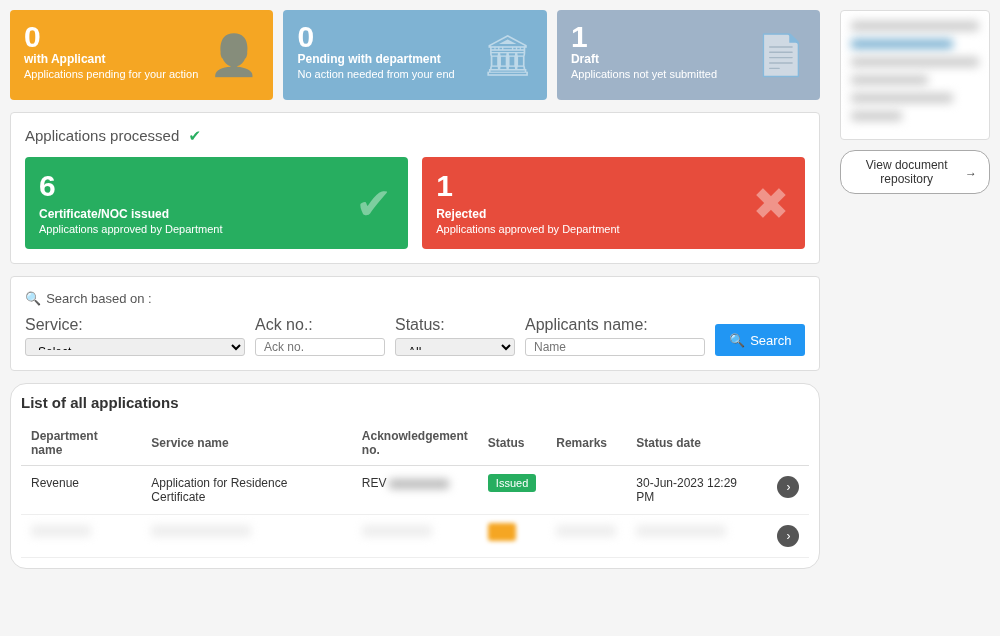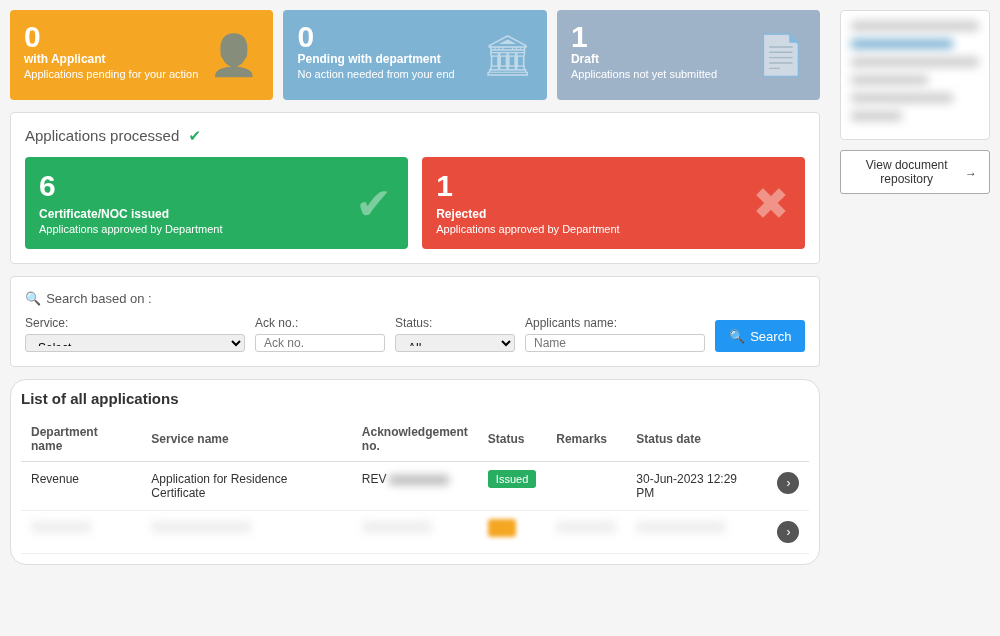--- a/index.html
+++ b/index.html
@@ -31,21 +31,21 @@
     .proc-card .proc-title { font-size: 12px; font-weight: bold; margin-top: 6px; }
     .proc-card .proc-desc { font-size: 11px; margin-top: 2px; }
     .proc-card .proc-icon { position: absolute; right: 16px; top: 50%; transform: translateY(-50%); font-size: 44px; opacity: 0.4; }
 
     
     .search-section { background: white; border: 1px solid #ddd; border-radius: 4px; padding: 14px; margin-bottom: 12px; }
     .search-label { font-size: 13px; color: #555; margin-bottom: 10px; display: flex; align-items: center; gap: 5px; }
     .search-icon-sm { color: #888; }
     .search-fields { display: flex; gap: 10px; align-items: flex-end; }
     .field-group { display: flex; flex-direction: column; gap: 4px; }
-    .field-group label { font-size: 12px; color: #555; }
+    .field-group label { font-size: 16px; color: #555; }
     .field-group select, .field-group input { border: 1px solid #ccc; border-radius: 3px; padding: 5px 8px; font-size: 12px; height: 18px; }
     .field-group.service { width: 220px; }
     .field-group.ack { width: 130px; justify-content: center; }
     .field-group.status { width: 120px; }
     .field-group.name { width: 180px; }
     .search-btn { background: #2196f3; color: white; border: none; border-radius: 3px; padding: 6px 14px; font-size: 13px; cursor: pointer; height: 32px; display: flex; align-items: center; gap: 5px; white-space: nowrap; }
 
     
     .table-section { background: white; border: 1px solid #ddd; border-radius: 16px; padding: 10px; }
     .table-title { font-size: 15px; font-weight: bold; color: #333; margin-bottom: 10px; }
@@ -54,21 +54,21 @@
     td { padding: 10px 10px; border-bottom: 1px solid #eee; vertical-align: top; }
     .badge-issued { background: #27ae60; color: white; padding: 3px 8px; border-radius: 3px; font-size: 11px; font-weight: normal; }
     .badge-orange { background: #f5a623; color: white; padding: 3px 8px; border-radius: 3px; font-size: 11px; font-weight: bold; }
     .action-btn { background: #555; color: white; border: none; border-radius: 50%; width: 22px; height: 22px; cursor: pointer; font-size: 12px; display: flex; align-items: center; justify-content: center; }
     .blurred { filter: blur(4px); color: #aaa; background: #eee; border-radius: 3px; display: inline-block; min-width: 60px; height: 12px; }
 
     
     .right-panel-inner { background: white; border: 1px solid #ddd; border-radius: 4px; padding: 10px; margin-bottom: 10px; }
     .right-blurred { filter: blur(5px); background: #ccc; height: 10px; border-radius: 3px; margin-bottom: 8px; }
     .right-blurred-blue { filter: blur(5px); background: #7fb3d3; height: 10px; border-radius: 3px; margin-bottom: 8px; width: 80%; }
-    .view-doc-btn { border: 1px solid #aaa; background: white; border-radius: 3px; padding: 7px 12px; font-size: 12px; cursor: pointer; display: flex; align-items: center; gap: 5px; color: #333; }
+    .view-doc-btn { border: 1px solid #aaa; background: white; border-radius: 15px; padding: 7px 12px; font-size: 12px; cursor: pointer; display: flex; align-items: center; gap: 5px; color: #333; }
 
     .checkmark { color: #27ae60; margin-left: 5px; }
   </style>
 </head>
 <body>
 
 <div class="main-container">
   <div class="left-panel">
 
     <div class="stats-row">

